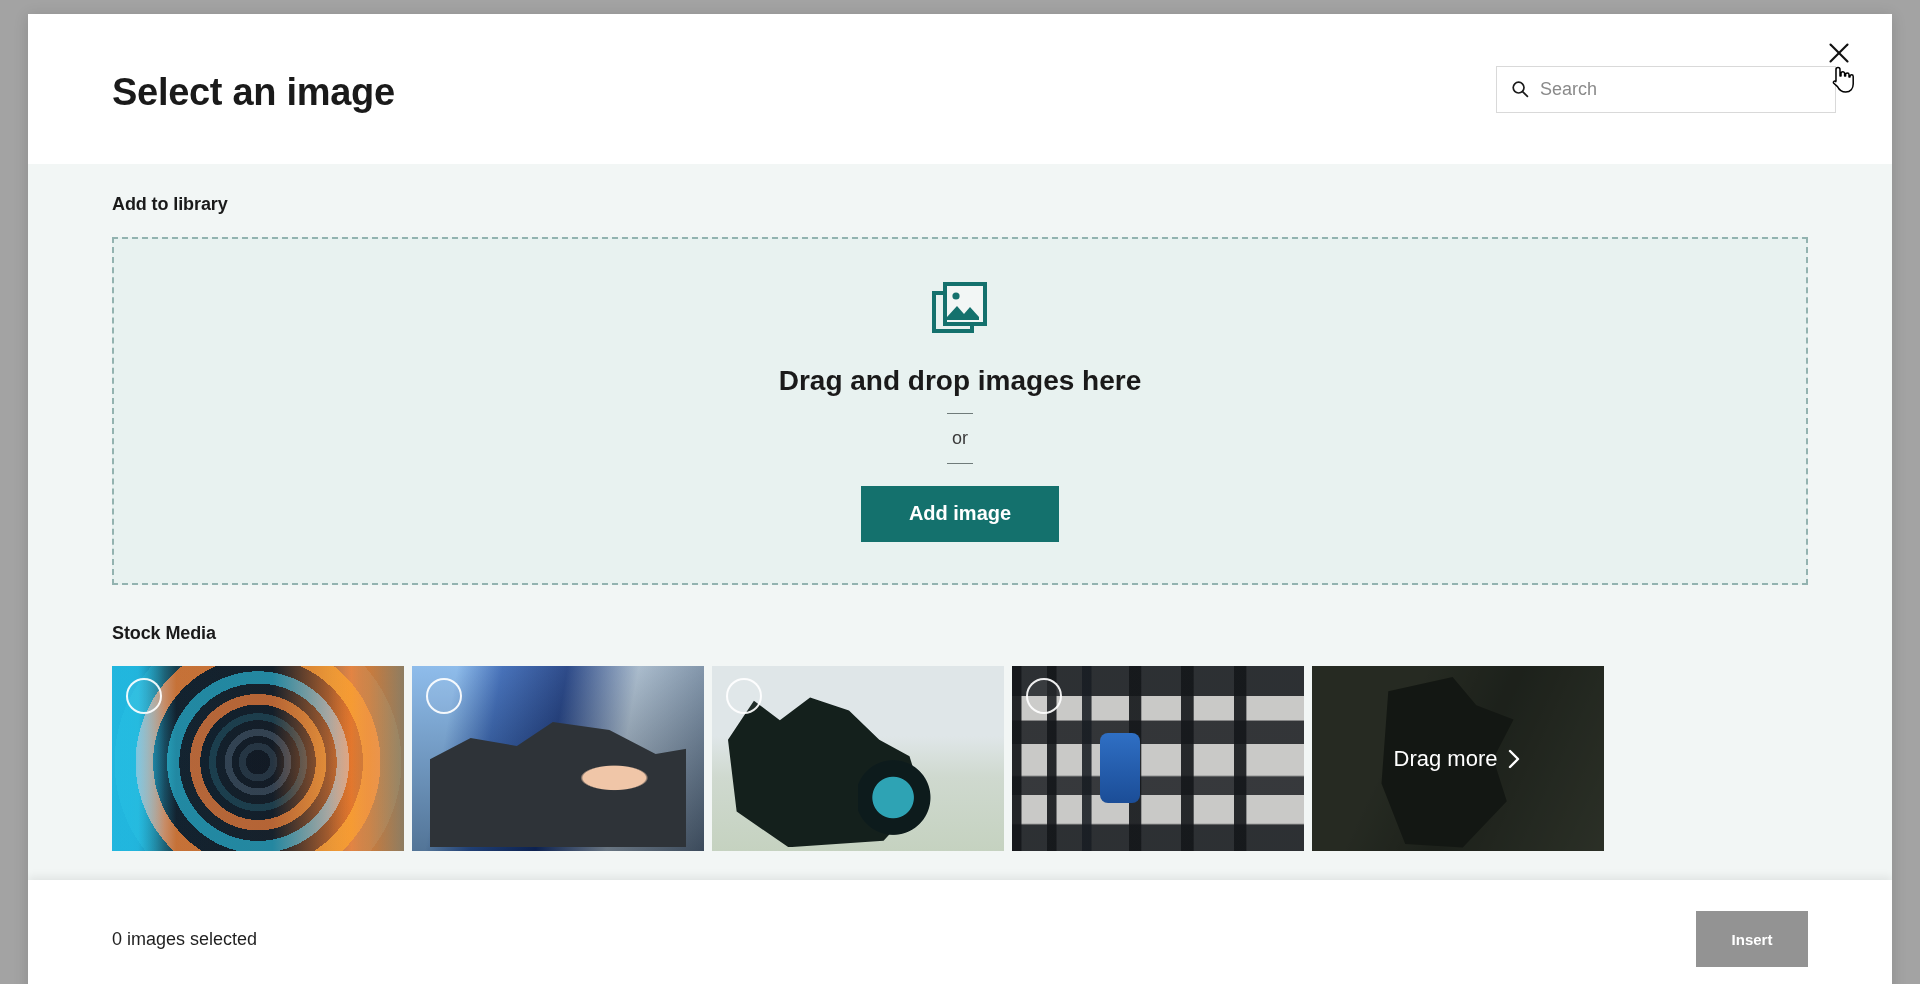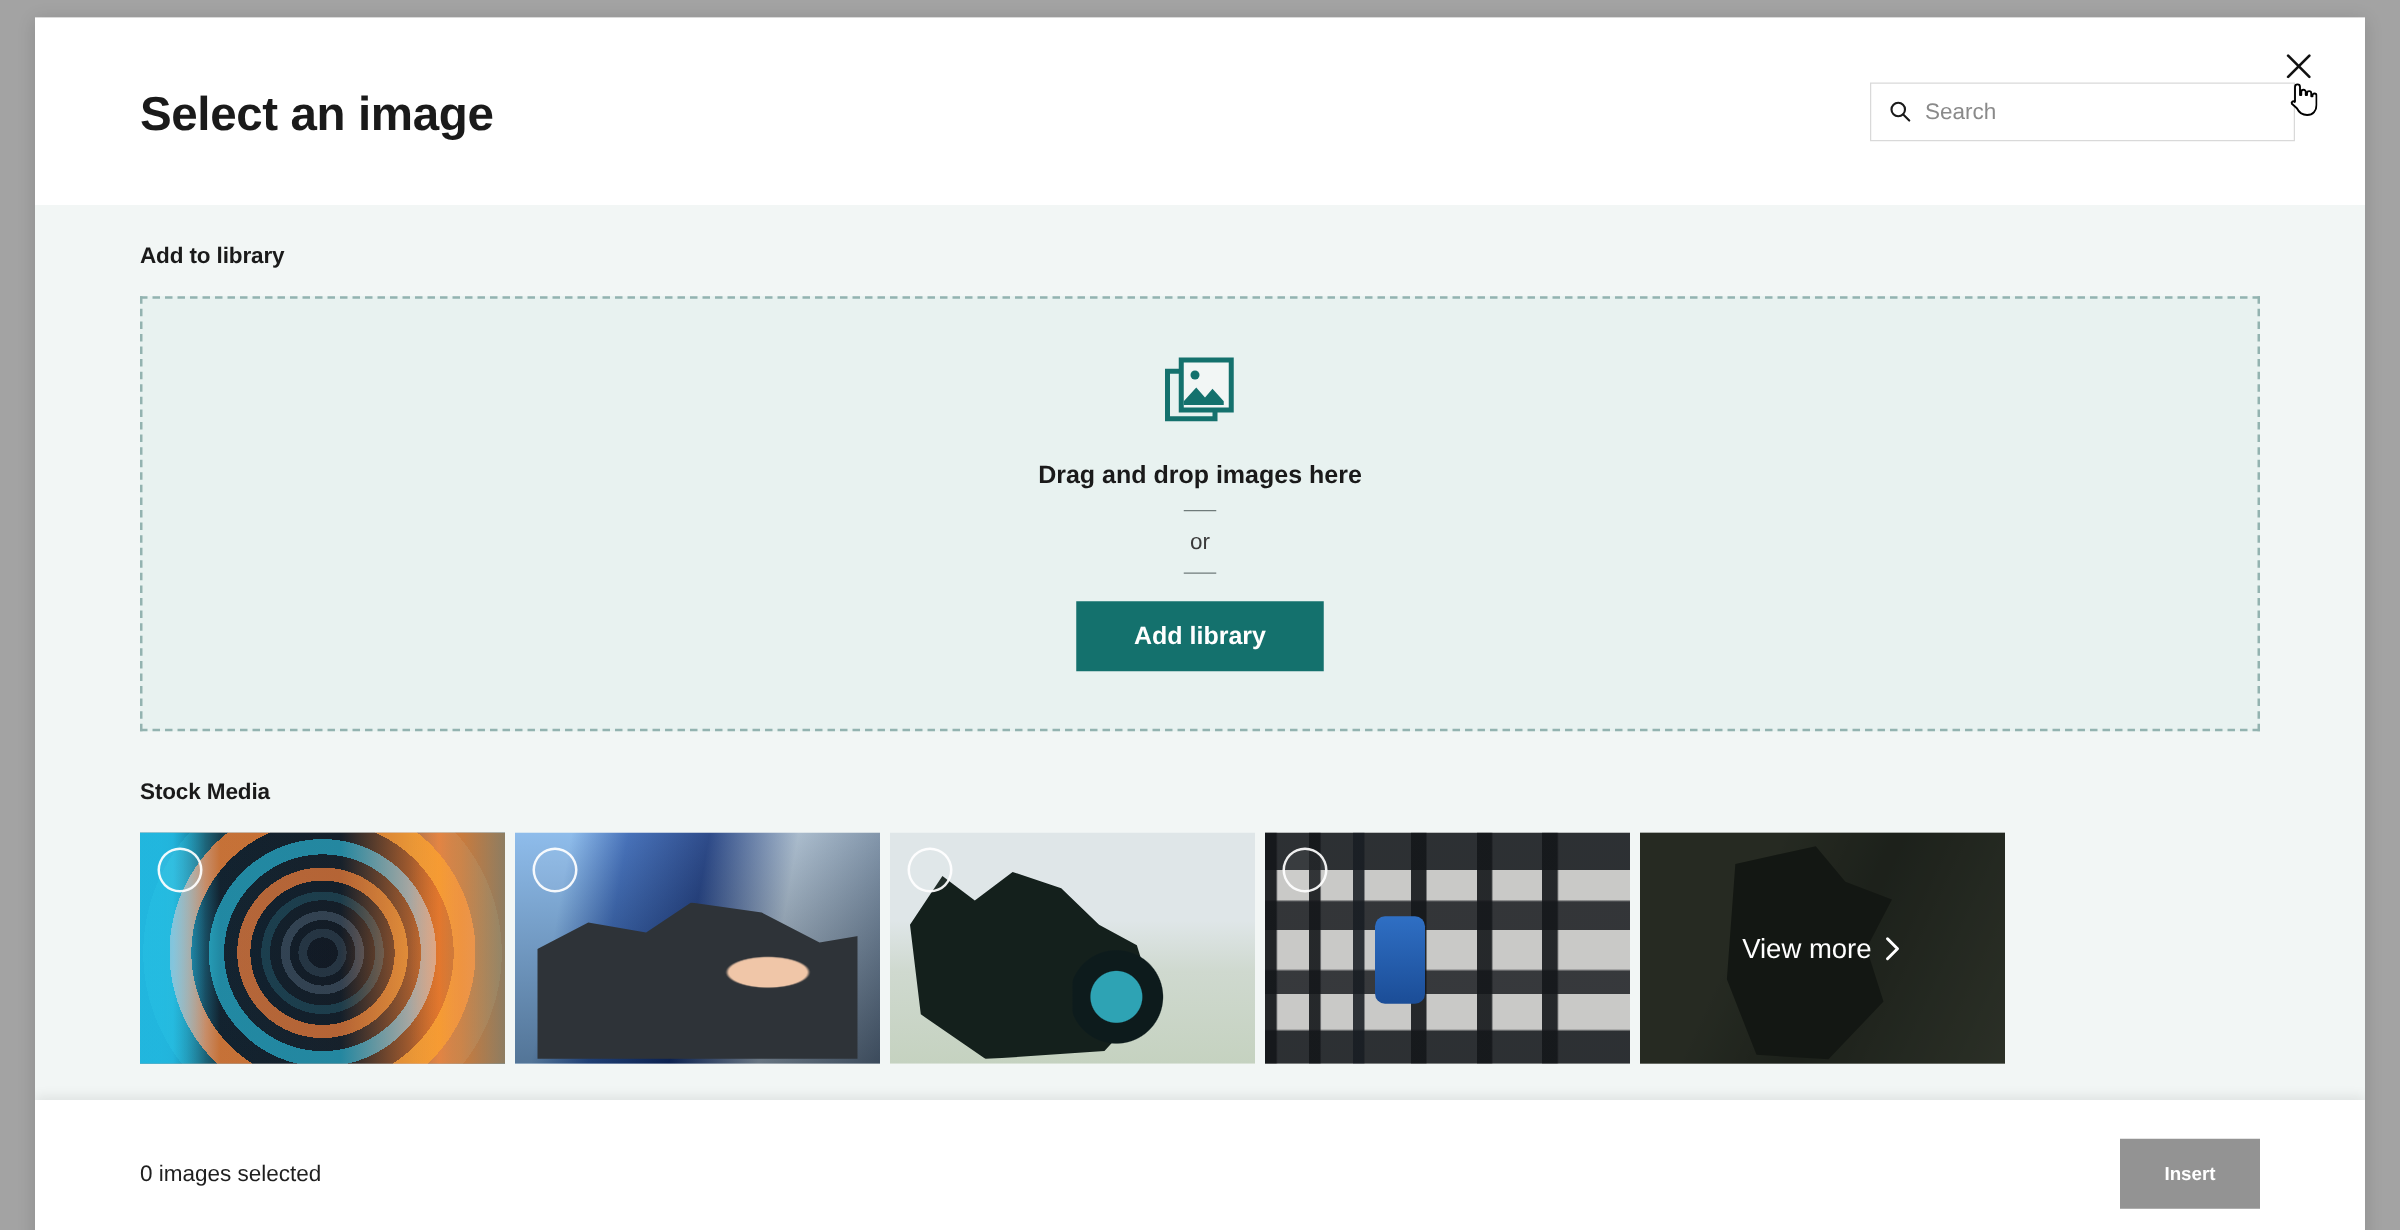--- a/index.html
+++ b/index.html
@@ -88,21 +88,21 @@
   .dropzone {
     height: 348px;
     border: 2px dashed #93b3b0;
     background: #e8f2f0;
     display: flex; flex-direction: column;
     align-items: center; justify-content: center;
     margin-bottom: 38px;
   }
   .dz-icon { width: 58px; height: 58px; margin-bottom: 26px; }
   .dz-title {
-    font-size: 20px; font-weight: bold; color: #1a1a1a;
+    font-size: 28px; font-weight: bold; color: #1a1a1a;
     margin-bottom: 16px;
   }
   .dz-or {
     display: flex; align-items: center; gap: 14px;
     font-size: 18px; color: #3a3a3a; margin-bottom: 22px; flex-direction: column;
   }
   .dz-or .rule { width: 26px; height: 1px; background: #6f7b7a; display: block; }
   .dz-button {
     background: #14716d; color: #ffffff;
     border: none; cursor: pointer;
@@ -282,21 +282,21 @@
             <circle cx="25" cy="15" r="3.6" fill="#14716d"></circle>
             <path d="M16 36l10-11 7 8 6-7 9 10v3H16z" fill="#14716d"></path>
           </svg>
         </span>
         <div class="dz-title">Drag and drop images here</div>
         <div class="dz-or">
           <span class="rule"></span>
           <span>or</span>
           <span class="rule"></span>
         </div>
-        <button class="dz-button">Add library</button>
+        <button class="dz-button">Add image</button>
       </div>
 
       <div class="section-label">Stock Media</div>
 
       <div class="stock-grid">
 
         <div class="thumb">
           <span class="art art-lens"></span>
           <span class="sel-circle"></span>
         </div>
@@ -312,21 +312,21 @@
         </div>
 
         <div class="thumb">
           <span class="art art-gear"></span>
           <span class="sel-circle"></span>
         </div>
 
         <div class="thumb">
           <span class="art art-dark"></span>
           <span class="view-more-overlay">
-            <span>View more</span>
+            <span>Drag more</span>
             <svg viewBox="0 0 15 22" fill="none" xmlns="http://www.w3.org/2000/svg">
               <path d="M3 3l8 8-8 8" stroke="#fff" stroke-width="2.4" stroke-linecap="round" stroke-linejoin="round"></path>
             </svg>
           </span>
         </div>
 
       </div>
     </div>
 
     <div class="modal-footer">

